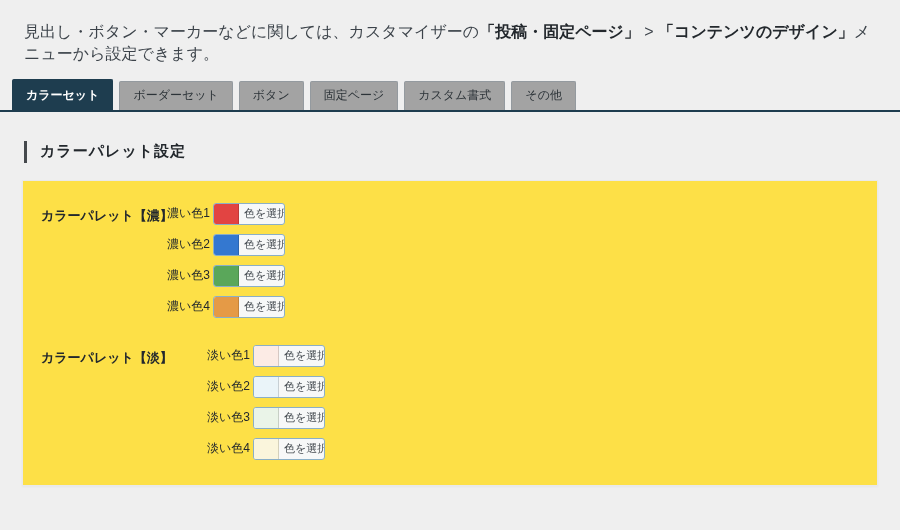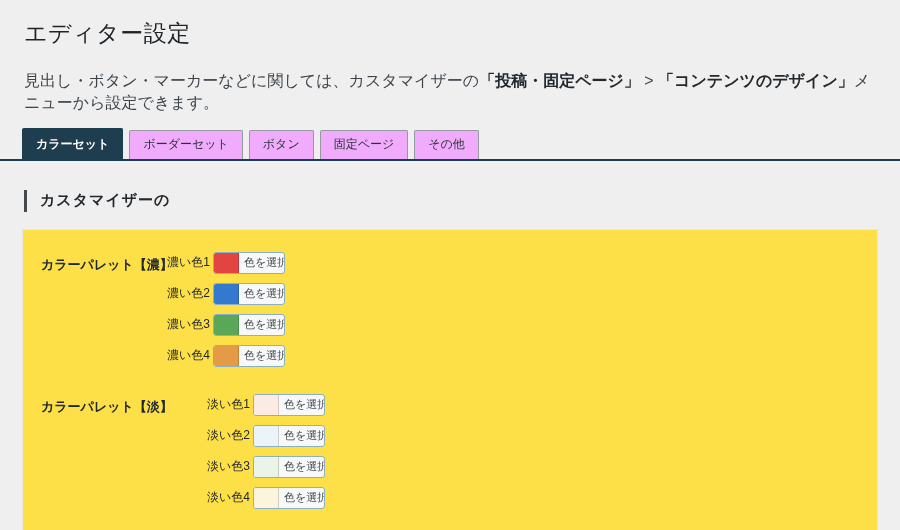--- a/index.html
+++ b/index.html
@@ -24,32 +24,32 @@
     margin: 21px 24px 0 24px;
     font-size: 16px;
     color: #3c434a;
     line-height: 1.4;
   }
   p.desc strong { color: #23282d; }
 
   
   .tabs {
     margin-top: 13px;
-    padding-left: 22px;
+    padding-left: 12px;
     display: flex;
     align-items: flex-end;
     gap: 6px;
     border-bottom: 2px solid #1e3d4f;
     width: 100%;
   }
   .tab {
     display: inline-block;
     font-size: 12px;
     color: #2c3338;
-    background: #f0abfc;
+    background: #a3a3a3;
     border: 1px solid #949a9f;
     border-bottom: none;
     border-radius: 2px 2px 0 0;
     padding: 5px 13px 6px 13px;
     cursor: pointer;
     white-space: nowrap;
   }
   .tab.active {
     background: #1e3d4f;
     border-color: #1e3d4f;
@@ -131,35 +131,35 @@
     align-items: center;
     padding: 0 5px;
     white-space: nowrap;
   }
 </style>
 </head>
 <body>
 
 <div class="page">
 
-  <h1 class="page-title">エディター設定</h1>
 
   <p class="desc"><span>見出し・ボタン・マーカーなどに関しては、カスタマイザーの</span><strong>「投稿・固定ページ」</strong><span> &gt; </span><strong>「コンテンツのデザイン」</strong><span>メニューから設定できます。</span></p>
 
   <div class="tabs">
     <span class="tab active">カラーセット</span>
     <span class="tab">ボーダーセット</span>
     <span class="tab">ボタン</span>
     <span class="tab">固定ページ</span>
+    <span class="tab">カスタム書式</span>
     <span class="tab">その他</span>
   </div>
 
   <div class="section-title">
     <span class="bar"></span>
-    <span class="text">カスタマイザーの</span>
+    <span class="text">カラーパレット設定</span>
   </div>
 
   <div class="panel">
 
     <div class="group">
       <div class="group-label">カラーパレット【濃】</div>
       <div class="rows">
         <div class="row">
           <span class="row-label">濃い色1</span>
           <button class="color-btn">

